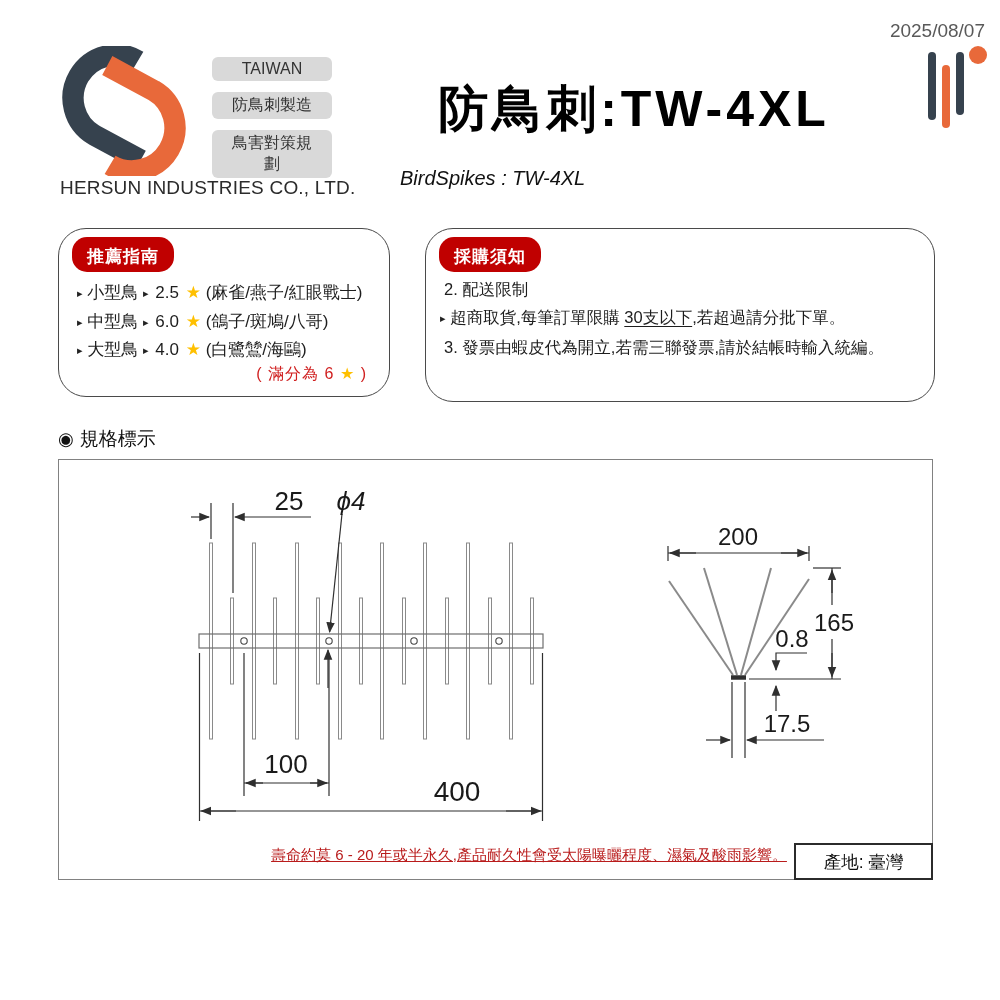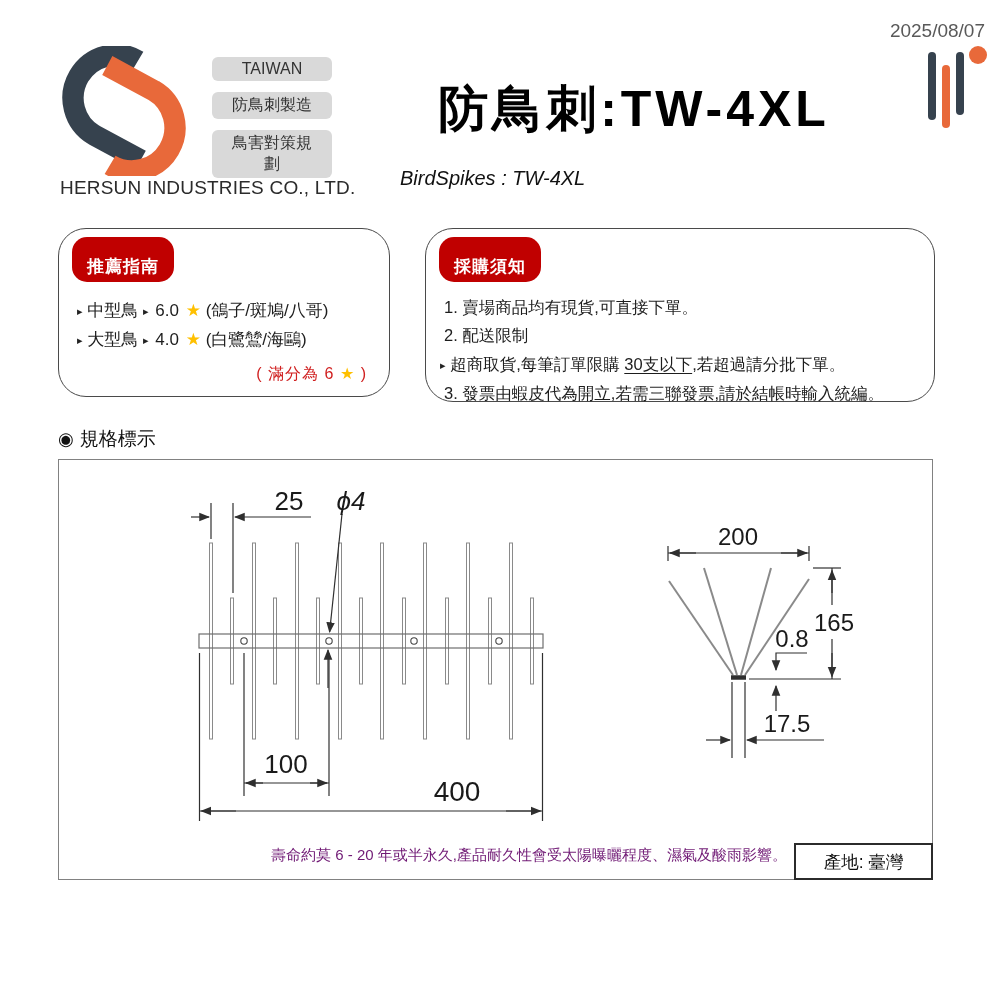--- a/index.html
+++ b/index.html
@@ -20,40 +20,40 @@
   .mark .bar{position:absolute;border-radius:4px;}
   .b1{left:3px;top:7px;width:8px;height:68px;background:#36424e;}
   .b2{left:17px;top:20px;width:8px;height:63px;background:#e8693a;}
   .b3{left:31px;top:7px;width:8px;height:63px;background:#36424e;}
   .dot{position:absolute;left:44px;top:1px;width:18px;height:18px;border-radius:50%;background:#e8693a;}
 
   
   .rbox{position:absolute;background:#fff;border:1.5px solid #4a4a4a;border-radius:28px;box-sizing:border-box;}
   .box-guide{left:58px;top:228px;width:332px;height:169px;}
   .box-notice{left:425px;top:228px;width:510px;height:174px;}
-  .pill{display:inline-block;margin:8px 0 8px 13px;background:#c00000;color:#fff;border-radius:15px;
-        padding:18px 15px 4px;font-size:17px;font-weight:bold;letter-spacing:1px;}
+  .pill{display:inline-block;margin:8px 0 0 13px;background:#c00000;color:#fff;border-radius:15px;
+        padding:8px 15px 4px;font-size:17px;font-weight:bold;letter-spacing:1px;}
   .guide-rows{margin:7px 0 0 18px;font-size:17px;line-height:27.5px;}
   .tri{font-size:11px;vertical-align:1px;color:#222;}
   .star{color:#ffc000;}
   .score{padding:0 2px;}
   .guide-note{position:absolute;right:22px;bottom:11px;font-size:16px;color:#d02020;letter-spacing:1px;}
   .guide-note .star{color:#ffc000;}
   .notice-lines{margin:3px 0 0 18px;font-size:16.5px;line-height:28.3px;}
   .notice-lines .ind{margin-left:-4px;}
   .ul{text-decoration:underline;text-underline-offset:3px;}
 
   
   .spec-head{position:absolute;left:58px;top:426px;font-size:19px;color:#111;}
   .spec-head .fisheye{font-size:18px;margin-right:6px;}
   .draw-box{position:absolute;left:58px;top:459px;width:873px;height:419px;border:1px solid #818181;
             background:#fff;}
   .draw-box svg{position:absolute;left:0;top:0;}
   .life-note{position:absolute;left:160px;top:386px;width:620px;text-align:center;
-             font-size:15px;color:#701a75;}
+             font-size:15px;color:#b91c1c;text-decoration:underline;}
   .info-table{position:absolute;right:-1px;bottom:-1px;width:135px;border:2px solid #2b2b2b;background:#fff;}
   .info-row{height:33px;display:flex;align-items:center;justify-content:center;font-size:17.5px;color:#111;}
   .info-row + .info-row{border-top:2px solid #2b2b2b;}
   svg text{font-family:"Liberation Sans","DejaVu Sans",sans-serif;fill:#1a1a1a;}
 </style>
 </head>
 <body>
 
 <div class="page">
 
@@ -84,20 +84,28 @@
     <div class="bar b2"></div>
     <div class="bar b3"></div>
     <div class="dot"></div>
   </div>
 
   <div class="rbox box-guide">
     <span class="pill">推薦指南</span>
     <div class="guide-rows">
       <div>
         <span class="tri">▸</span>
+        <span>小型鳥</span>
+        <span class="tri">▸</span>
+        <span class="score">2.5</span>
+        <span class="star">★</span>
+        <span>(麻雀/燕子/紅眼戰士)</span>
+      </div>
+      <div>
+        <span class="tri">▸</span>
         <span>中型鳥</span>
         <span class="tri">▸</span>
         <span class="score">6.0</span>
         <span class="star">★</span>
         <span>(鴿子/斑鳩/八哥)</span>
       </div>
       <div>
         <span class="tri">▸</span>
         <span>大型鳥</span>
         <span class="tri">▸</span>
@@ -107,21 +115,20 @@
       </div>
     </div>
     <div class="guide-note">
       <span>( 滿分為 6 </span><span class="star">★</span><span> )</span>
     </div>
   </div>
 
   <div class="rbox box-notice">
     <span class="pill">採購須知</span>
     <div class="notice-lines">
-      <div>1. 賣場商品均有現貨,可直接下單。</div>
       <div>2. 配送限制</div>
       <div class="ind">
         <span class="tri">▸</span>
         <span>超商取貨,每筆訂單限購 </span><span class="ul">30支以下</span><span>,若超過請分批下單。</span>
       </div>
       <div>3. 發票由蝦皮代為開立,若需三聯發票,請於結帳時輸入統編。</div>
     </div>
   </div>
 
   <div class="spec-head">

